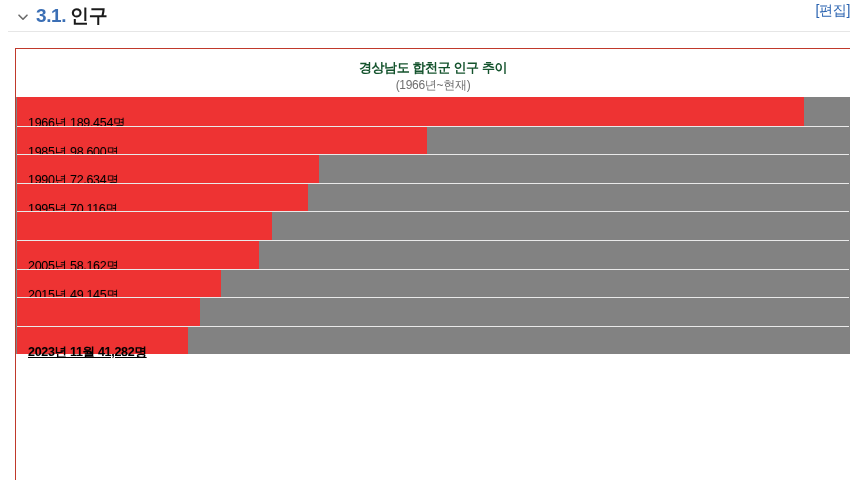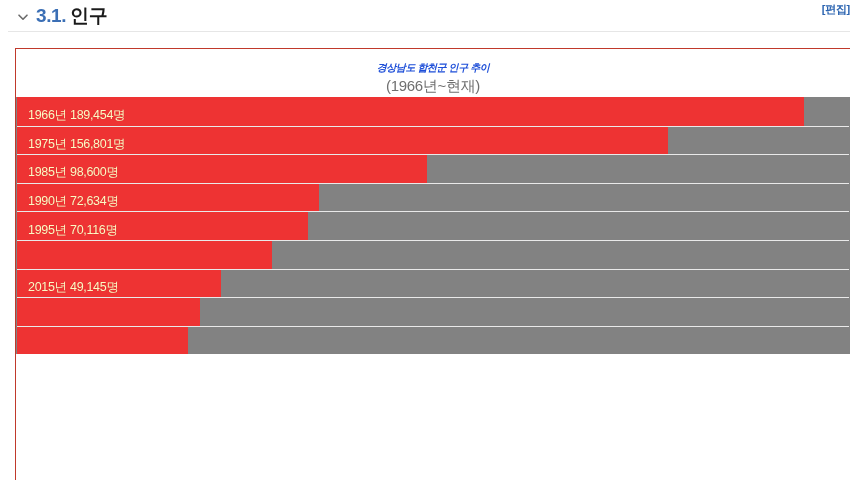--- a/index.html
+++ b/index.html
@@ -33,22 +33,22 @@
     font-weight: 700;
     letter-spacing: -0.4px;
     white-space: nowrap;
   }
   .head-num { color: #3b6fb5; }
   .head-name { color: #1a1a1a; margin-left: 4px; }
   .edit-link {
     position: absolute;
     right: 8px;
     top: 2px;
-    font-size: 11px;
-    font-weight: 700;
+    font-size: 14px;
+    font-weight: 400;
     color: #2a63b0;
     text-decoration: none;
     letter-spacing: -0.3px;
   }
   .head-rule {
     position: absolute;
     left: 0; right: 0; top: 31px;
     height: 1px;
     background: #e6e6e6;
   }
@@ -63,29 +63,28 @@
     background: #ffffff;
     overflow: hidden;
   }
   .chart-caption {
     height: 48px;
     padding-top: 10px;
     text-align: center;
     background: #ffffff;
   }
   .chart-title {
-    font-size: 10px;
+    font-size: 13px;
     font-weight: 700;
-    color: #1d4ed8;
+    color: #14532d;
     letter-spacing: -0.4px;
     line-height: 17px;
-    font-style: italic;
   }
   .chart-subtitle {
-    font-size: 15px;
+    font-size: 12px;
     color: #6f6f6f;
     letter-spacing: -0.3px;
     line-height: 15px;
     margin-top: 2px;
   }
 
   
   .bars {
     position: relative;
     background: #828282;
@@ -99,29 +98,30 @@
   }
   .bar-row:first-child { border-top: none; }
   .bar-fill {
     position: absolute;
     left: 0; top: 0; bottom: 0;
     background: #ee3333;
   }
   .bar-label {
     position: absolute;
     left: 11px;
-    top: 4px;
+    top: 12px;
     height: 100%;
     display: flex;
     align-items: center;
     font-size: 12.5px;
-    color: #fef9c3;
+    color: #000000;
     letter-spacing: -0.3px;
     white-space: nowrap;
     text-shadow: 0 0 1px rgba(0,0,0,.18);
+    text-decoration: underline;
   }
   .bar-row.current .bar-label { font-weight: 700; }
   .chart-footer {
     height: 10px;
     background: #ffffff;
   }
 </style>
 </head>
 <body>
 
@@ -144,45 +144,46 @@
     <div class="chart-caption">
       <div class="chart-title">경상남도 합천군 인구 추이</div>
       <div class="chart-subtitle">(1966년~현재)</div>
     </div>
     <div class="bars" id="bars">
         <div class="bar-row">
           <div class="bar-fill" style="width: 94.6%; background: rgb(238, 51, 51);"></div>
           <div class="bar-label">1966년 189,454명</div>
         </div>
         <div class="bar-row">
-          <div class="bar-fill" style="width: 78.3%; background: rgb(238, 51, 51);"></div>
-          <div class="bar-label">1975년 156,801명</div>
-        </div>
-        <div class="bar-row">
           <div class="bar-fill" style="width: 49.23%; background: rgb(238, 51, 51);"></div>
           <div class="bar-label">1985년 98,600명</div>
         </div>
         <div class="bar-row">
           <div class="bar-fill" style="width: 36.27%; background: rgb(238, 51, 51);"></div>
           <div class="bar-label">1990년 72,634명</div>
         </div>
         <div class="bar-row">
           <div class="bar-fill" style="width: 35.01%; background: rgb(238, 51, 51);"></div>
           <div class="bar-label">1995년 70,116명</div>
         </div>
         <div class="bar-row">
           <div class="bar-fill" style="width: 30.59%; background: rgb(238, 51, 51);"></div>
         </div>
         <div class="bar-row">
+          <div class="bar-fill" style="width: 29.04%; background: rgb(238, 51, 51);"></div>
+          <div class="bar-label">2005년 58,162명</div>
+        </div>
+        <div class="bar-row">
           <div class="bar-fill" style="width: 24.54%; background: rgb(238, 51, 51);"></div>
           <div class="bar-label">2015년 49,145명</div>
         </div>
         <div class="bar-row">
           <div class="bar-fill" style="width: 21.97%; background: rgb(238, 51, 51);"></div>
         </div>
         <div class="bar-row current">
           <div class="bar-fill" style="width: 20.61%; background: rgb(238, 51, 51);"></div>
+          <div class="bar-label">2023년 11월 41,282명</div>
         </div>
       </div>
     <div class="chart-footer"></div>
   </div>
 
 </div>
 
 </body></html>

